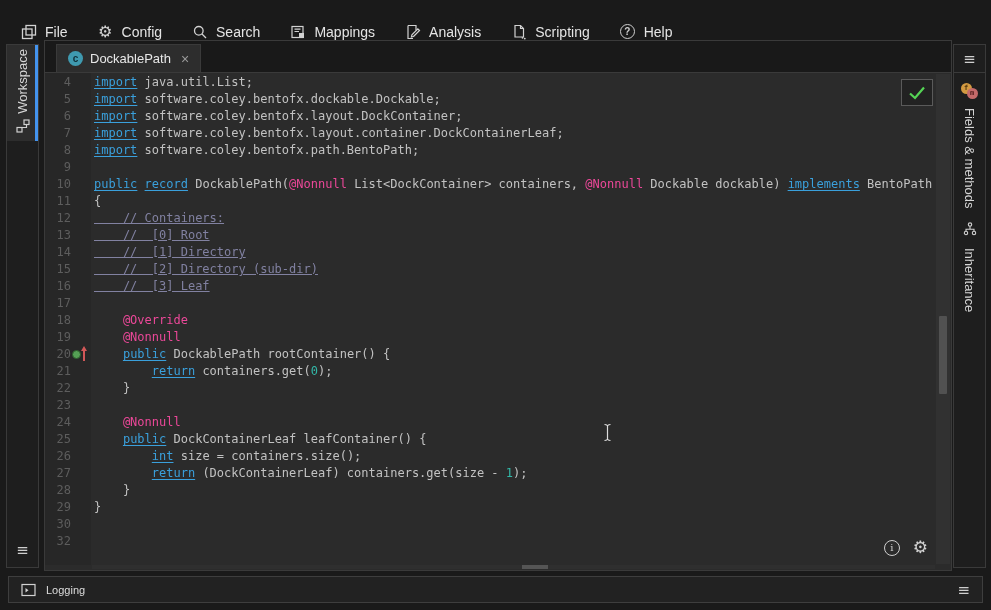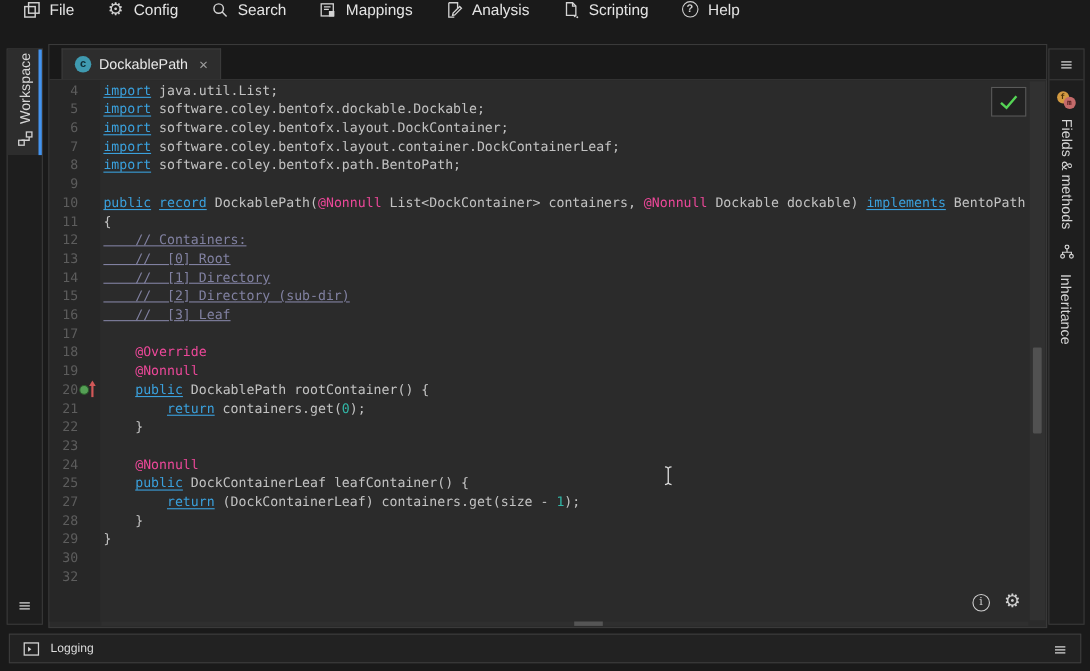--- a/index.html
+++ b/index.html
@@ -5,21 +5,21 @@
   * { margin:0; padding:0; box-sizing:border-box; }
   html,body { background:#101010; }
   .window {
     position:relative; width:991px; height:610px; background:#1a1a1a;
     font-family:"Liberation Sans", sans-serif; overflow:hidden;
     color:#e3e3e3;
   }
   
   .menubar {
     position:absolute; left:0; top:0; width:991px; height:40px;
-    display:flex; align-items:flex-start; padding-left:20px; gap:29px;
+    display:flex; align-items:flex-end; padding-left:20px; gap:29px;
     background:#1a1a1a;
   }
   .menu-item { display:flex; align-items:center; gap:8px; font-size:14px; color:#e4e4e4; cursor:default; }
   .mi { width:17px; height:17px; display:flex; align-items:center; justify-content:center; }
   .mi svg { display:block; }
   .gear-glyph { font-size:16px; color:#d2d2d2; line-height:17px; font-family:"DejaVu Sans", sans-serif; }
   .circle-glyph {
     width:15px; height:15px; border:1.2px solid #cfcfcf; border-radius:50%;
     font-size:10px; font-weight:bold; color:#cfcfcf; display:flex; align-items:center; justify-content:center;
   }
@@ -289,20 +289,24 @@
         </div>
         <div class="crow">
           <span class="lnum">24</span>
           <span class="ctext"><span class="tk-ann">    @Nonnull</span></span>
         </div>
         <div class="crow">
           <span class="lnum">25</span>
           <span class="ctext"><span class="tk-pln">    </span><span class="tk-kw">public</span><span class="tk-pln"> DockContainerLeaf leafContainer() {</span></span>
         </div>
         <div class="crow">
+          <span class="lnum">26</span>
+          <span class="ctext"><span class="tk-pln">        </span><span class="tk-kw">int</span><span class="tk-pln"> size = containers.size();</span></span>
+        </div>
+        <div class="crow">
           <span class="lnum">27</span>
           <span class="ctext"><span class="tk-pln">        </span><span class="tk-kw">return</span><span class="tk-pln"> (DockContainerLeaf) containers.get(size - </span><span class="tk-num">1</span><span class="tk-pln">);</span></span>
         </div>
         <div class="crow">
           <span class="lnum">28</span>
           <span class="ctext"><span class="tk-pln">    }</span></span>
         </div>
         <div class="crow">
           <span class="lnum">29</span>
           <span class="ctext"><span class="tk-pln">}</span></span>

